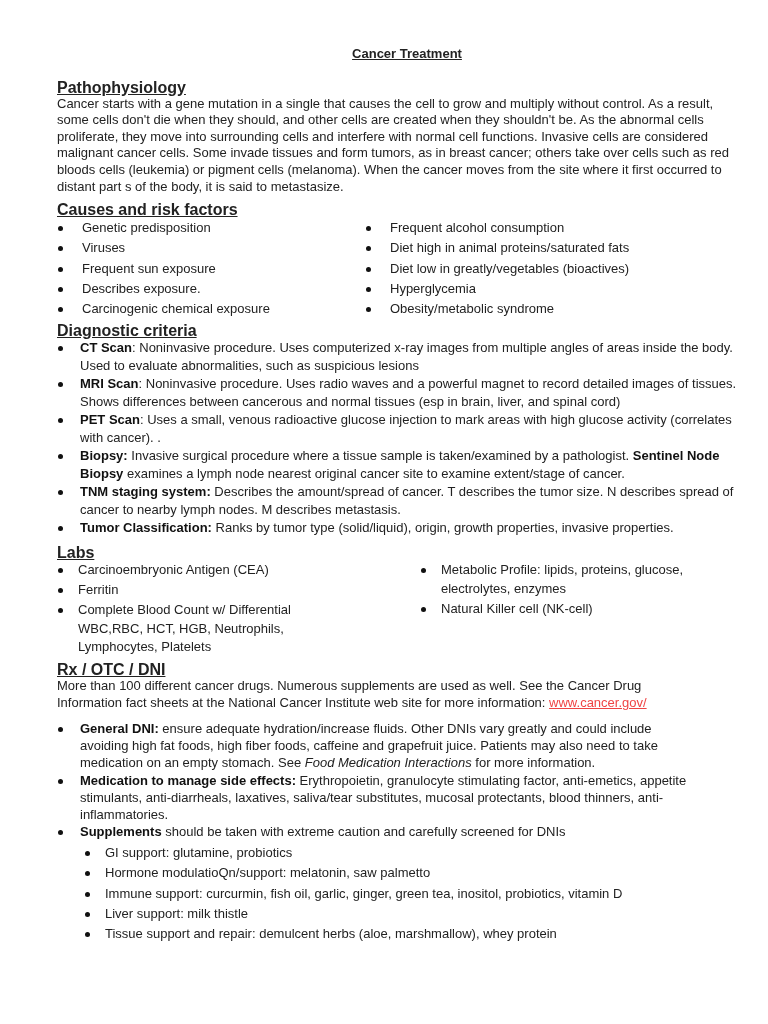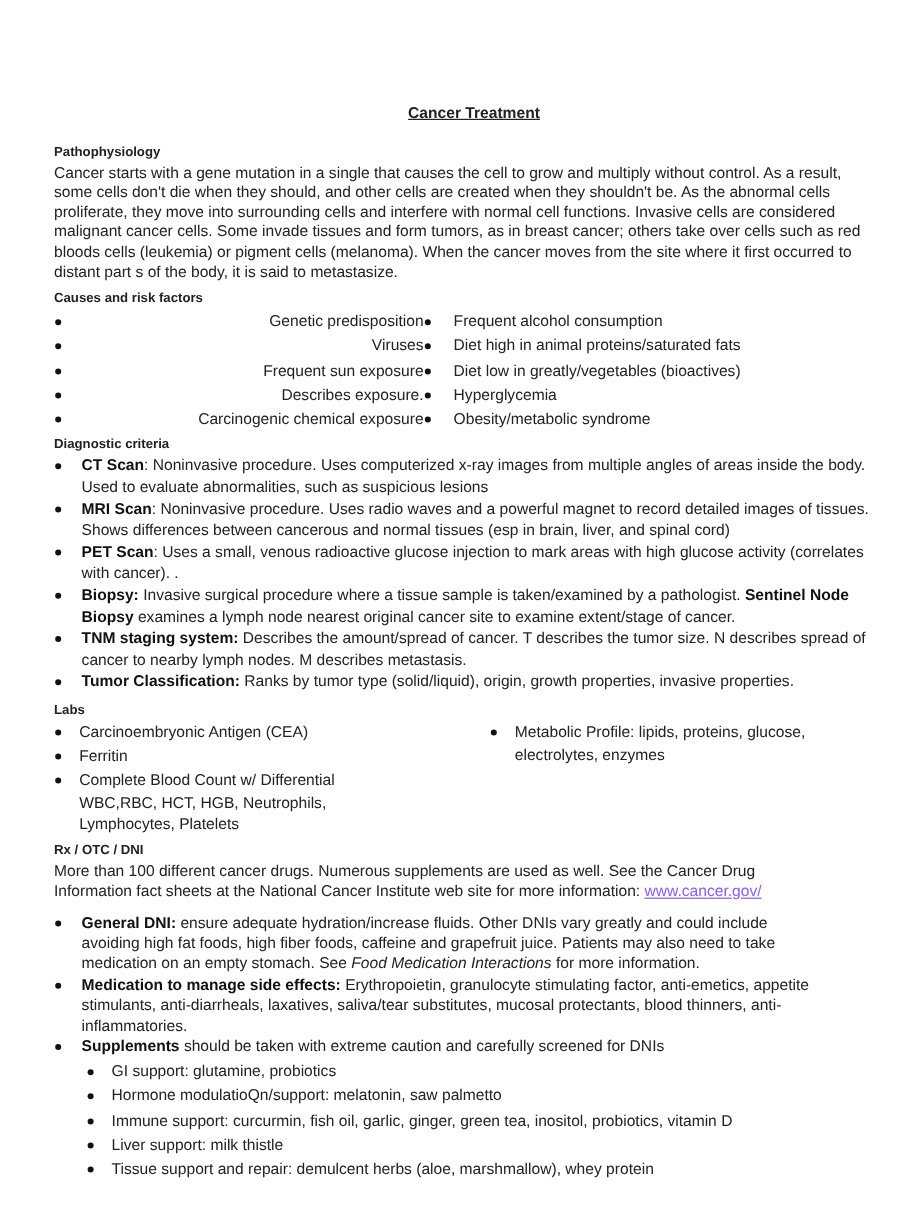--- a/index.html
+++ b/index.html
@@ -1,53 +1,53 @@
 <!DOCTYPE html>
 <html><head>
 <meta charset="utf-8">
 <style>
   html, body { margin: 0; padding: 0; background: #ffffff; }
   body {
     width: 768px; height: 1024px; overflow: hidden; position: relative;
     font-family: "Liberation Sans", sans-serif; color: #222222;
     font-size: 13px; line-height: 16.6px;
   }
-  .page { position: absolute; left: 45px; top: 46px; width: 680px; margin-top: 40px; }
+  .page { position: absolute; left: 57px; top: 46px; width: 680px; }
   .title {
     text-align: center; font-weight: bold; text-decoration: underline;
     font-size: 13px; margin: 0 0 16px 0; padding-left: 20px;
   }
   .h {
-    font-weight: bold; font-size: 11px;
+    font-weight: bold; text-decoration: underline; font-size: 16px;
     margin: 0; line-height: 17px;
   }
   p.para { margin: 0; }
   .sec { margin-bottom: 3px; }
   .twocol { display: flex; }
   .twocol .col { flex: none; }
   ul { list-style: none; margin: 0; padding: 0; }
   li { position: relative; }
   .bul::before {
     content: ""; position: absolute; width: 5px; height: 5px; border-radius: 50%;
     background: #111; top: 6px;
   }
   
   .causes li { padding-left: 25px; line-height: 20.2px; }
   .causes li::before { left: 1px; top: 8px; }
-  .causes .col1 { width: 308px; text-align: right; }
+  .causes .col1 { width: 308px; }
   
   .diag li { padding-left: 23px; line-height: 18px; }
   .diag li::before { left: 1px; top: 7px; }
   .lbl { font-weight: bold; color: #111; }
   
   .labs li { padding-left: 21px; line-height: 18.5px; margin-bottom: 1.6px; }
   .labs li::before { left: 1px; top: 7px; }
   .labs .col1 { width: 363px; }
   .labs .col2 { padding-top: 0; }
-  .link { color: #8b5cf6; text-decoration: underline; }
+  .link { color: #ef4444; text-decoration: underline; }
   
   .rx li { padding-left: 23px; line-height: 17.3px; }
   .rx li::before { left: 1px; top: 7px; }
   .rx ul.sub { margin-top: 2px; }
   .rx ul.sub li { padding-left: 25px; line-height: 20.4px; }
   .rx ul.sub li::before { left: 5px; top: 8px; }
   .it { font-style: italic; }
 </style>
 </head>
 <body>
@@ -96,20 +96,21 @@
   <div class="sec" style="margin-top:7px">
     <div class="h">Labs</div>
     <div class="twocol labs">
       <ul class="col col1">
         <li class="bul" style="width:235px">Carcinoembryonic Antigen (CEA)</li>
         <li class="bul" style="width:235px">Ferritin</li>
         <li class="bul" style="width:235px">Complete Blood Count w/ Differential WBC,RBC, HCT, HGB, Neutrophils, Lymphocytes,  Platelets</li>
       </ul>
       <ul class="col col2">
         <li class="bul" style="width:270px">Metabolic Profile: lipids, proteins, glucose, electrolytes, enzymes</li>
+        <li class="bul" style="width:270px">Natural Killer cell (NK-cell)</li>
       </ul>
     </div>
   </div>
 
   <div class="sec" style="margin-top:2px">
     <div class="h">Rx / OTC / DNI</div>
     <p class="para" style="width:640px"><span>More than 100 different cancer drugs. Numerous supplements are used as well. See the Cancer Drug Information fact sheets at the National Cancer Institute web site for more information:  </span><a class="link">www.cancer.gov/</a></p>
     <ul class="rx" style="margin-top:8px">
       <li class="bul" style="width:620px"><span class="lbl">General DNI:</span><span> ensure adequate hydration/increase fluids.  Other DNIs vary greatly and could include avoiding high fat foods, high fiber foods, caffeine and grapefruit juice. Patients may also need to take medication on an empty stomach. See </span><span class="it">Food Medication Interactions</span><span> for more information.</span></li>
       <li class="bul" style="width:660px"><span class="lbl">Medication to manage side effects:</span><span>  Erythropoietin, granulocyte stimulating factor, anti-emetics, appetite stimulants, anti-diarrheals, laxatives, saliva/tear substitutes, mucosal protectants, blood thinners, anti-inflammatories.</span></li>

